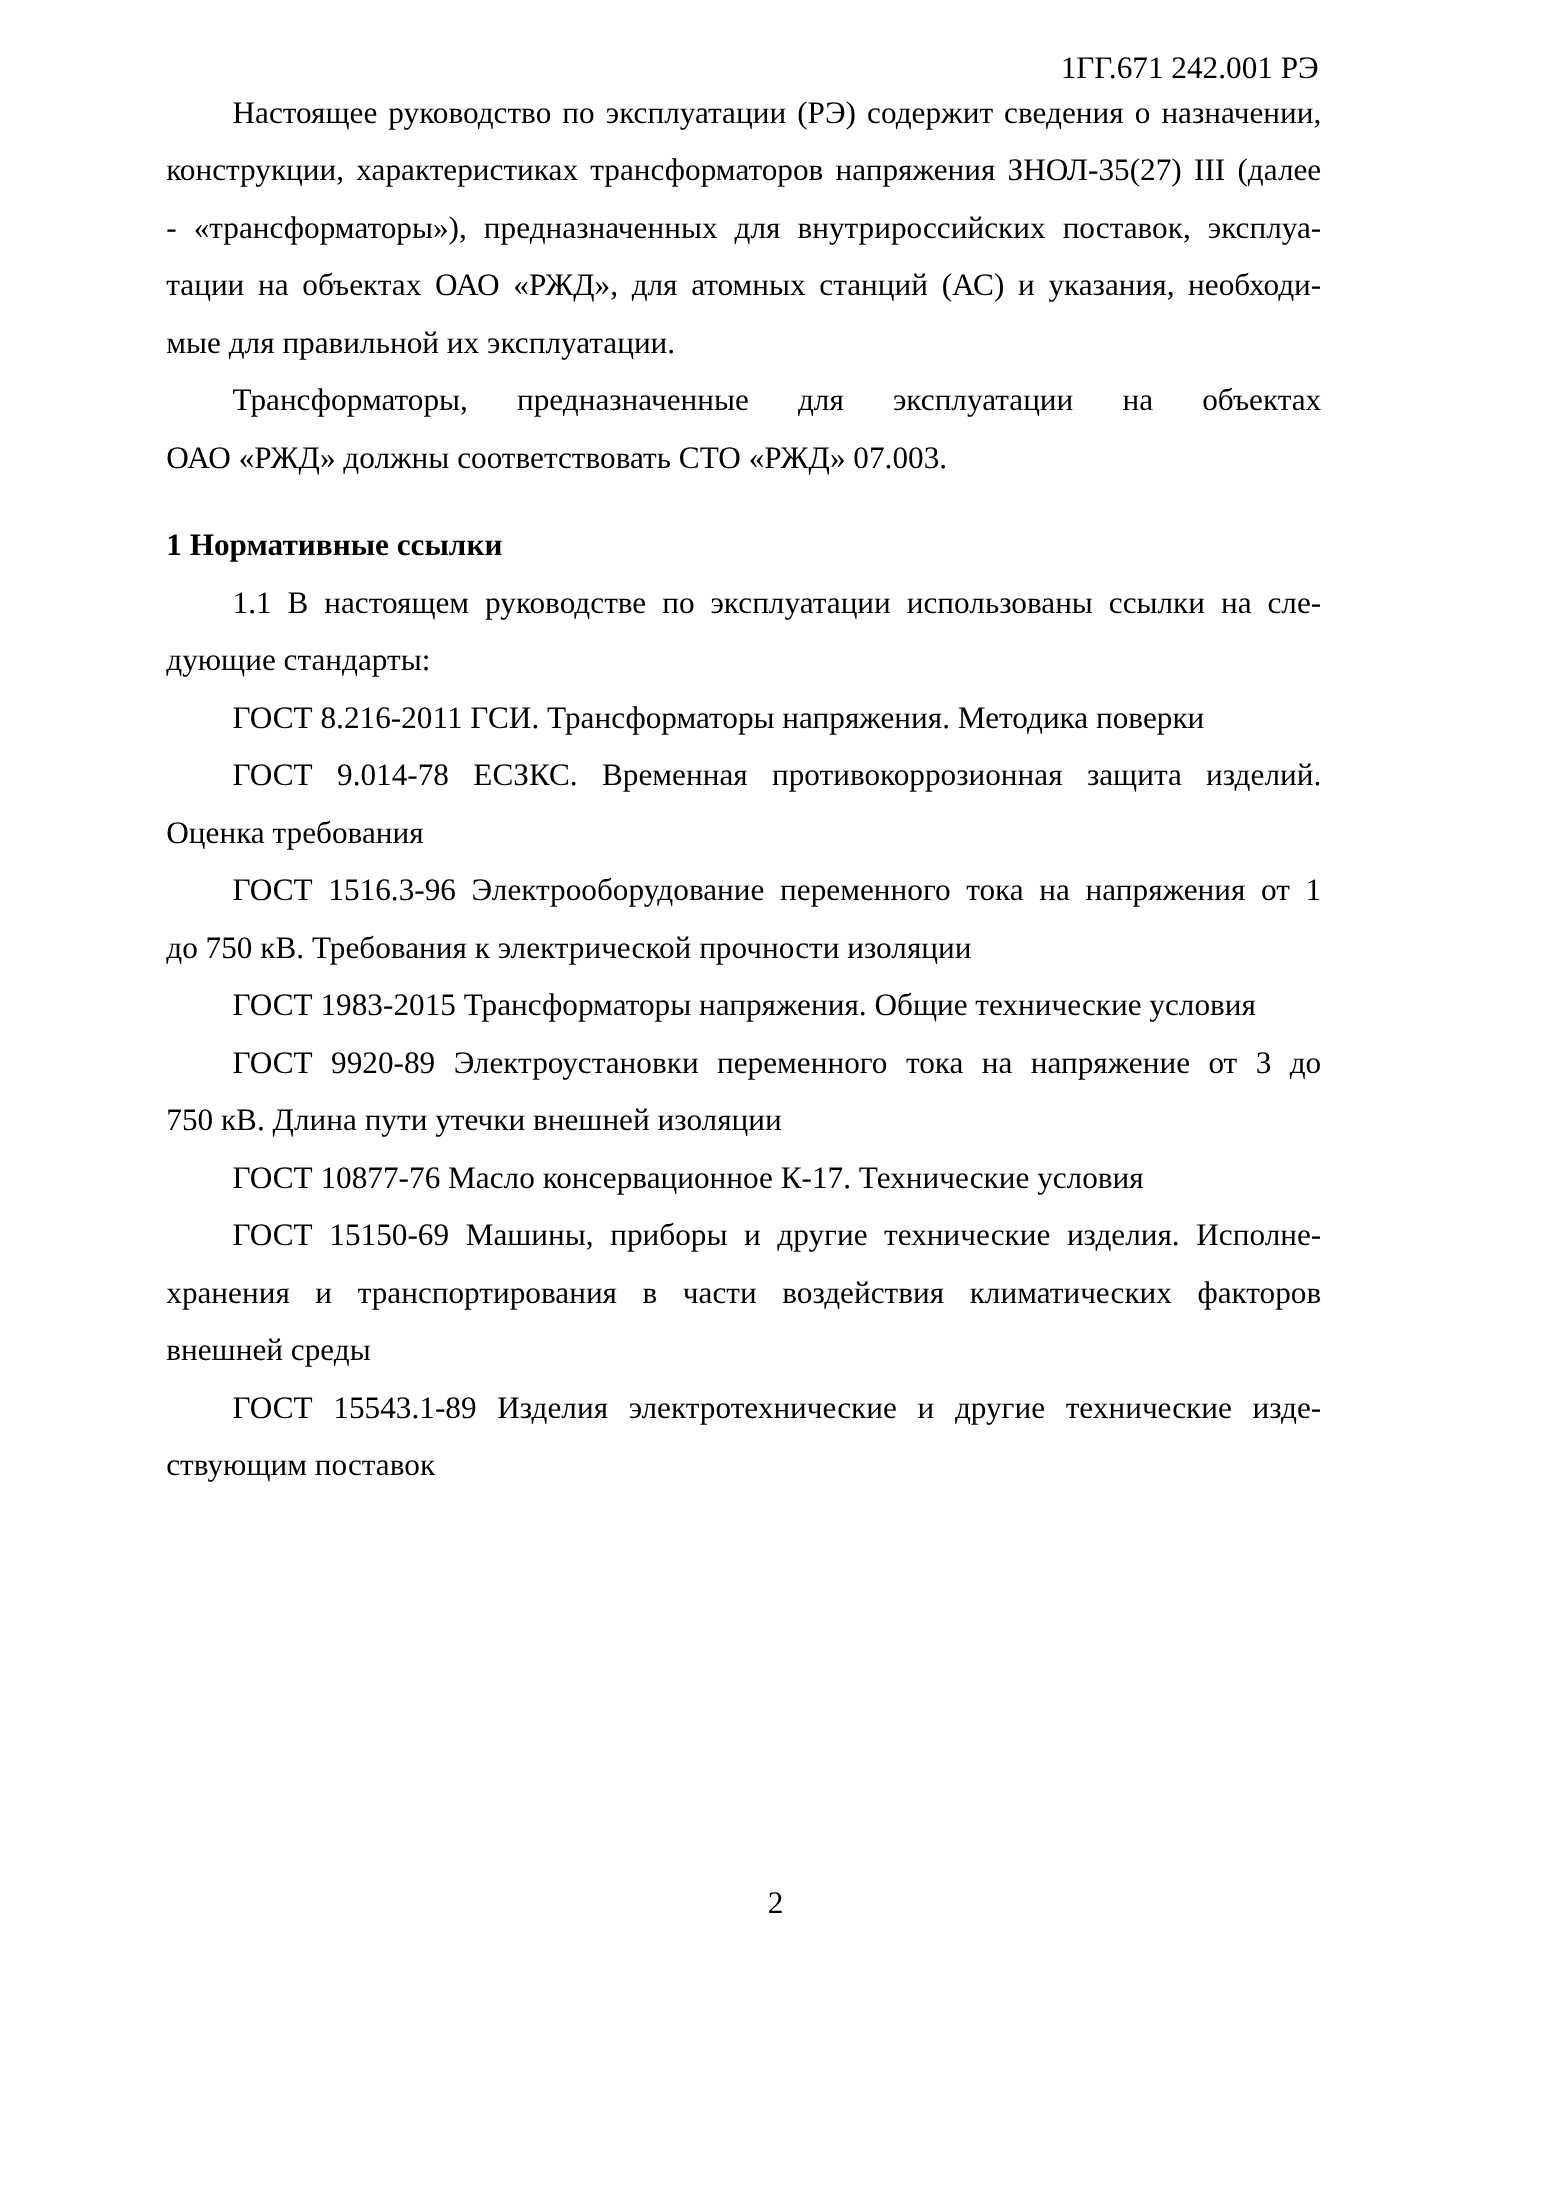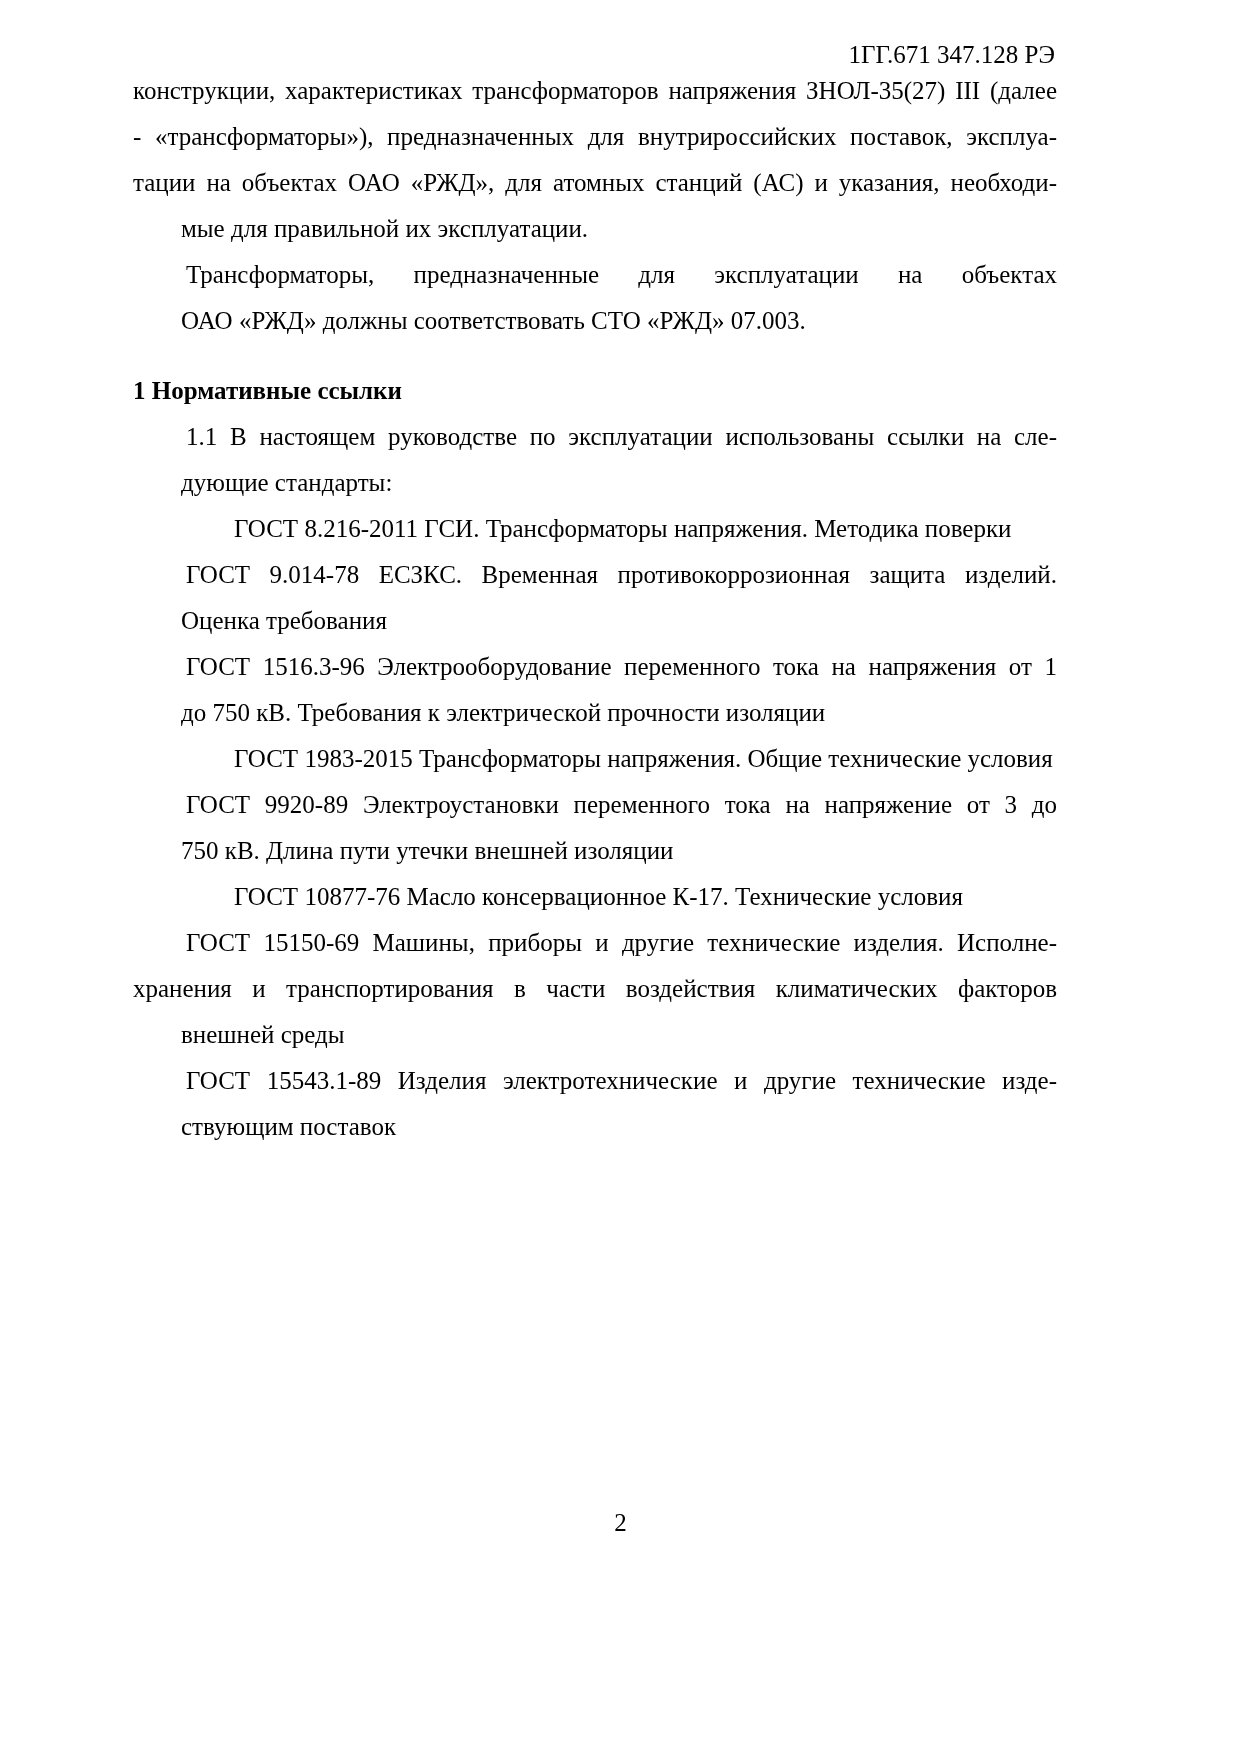--- a/index.html
+++ b/index.html
@@ -45,41 +45,42 @@
       font-weight: bold;
       text-indent: 0;
     }
     .line {
       display: block;
       text-align: justify;
       text-align-last: justify;
       white-space: nowrap;
     }
     .line.indent { text-indent: 53px; }
-    .line.end { text-align-last: left; margin-left: 48px; }
+    .line.end { text-align-last: left; }
     .page-number {
       position: absolute;
       top: 1508px;
       left: 0;
       width: 1241px;
       text-align: center;
       font-size: 25px;
       line-height: 30px;
     }
   </style>
 </head>
 <body>
 
 <div class="page">
 
-  <div class="doc-code">1ГГ.671 347.128 РЭ</div>
+  <div class="doc-code">1ГГ.671 242.001 РЭ</div>
 
   <div class="body-text">
 
     <div>
+      <span class="line indent">Настоящее руководство по эксплуатации (РЭ) содержит сведения о назначении,</span>
       <span class="line">конструкции, характеристиках трансформаторов напряжения ЗНОЛ-35(27) III (далее</span>
       <span class="line">- «трансформаторы»), предназначенных для внутрироссийских поставок, эксплуа-</span>
       <span class="line">тации на объектах ОАО «РЖД», для атомных станций (АС) и указания, необходи-</span>
       <span class="line end">мые для правильной их эксплуатации.</span>
     </div>
 
     <div>
       <span class="line indent">Трансформаторы, предназначенные для эксплуатации на объектах</span>
       <span class="line end">ОАО «РЖД» должны соответствовать СТО «РЖД» 07.003.</span>
     </div>

